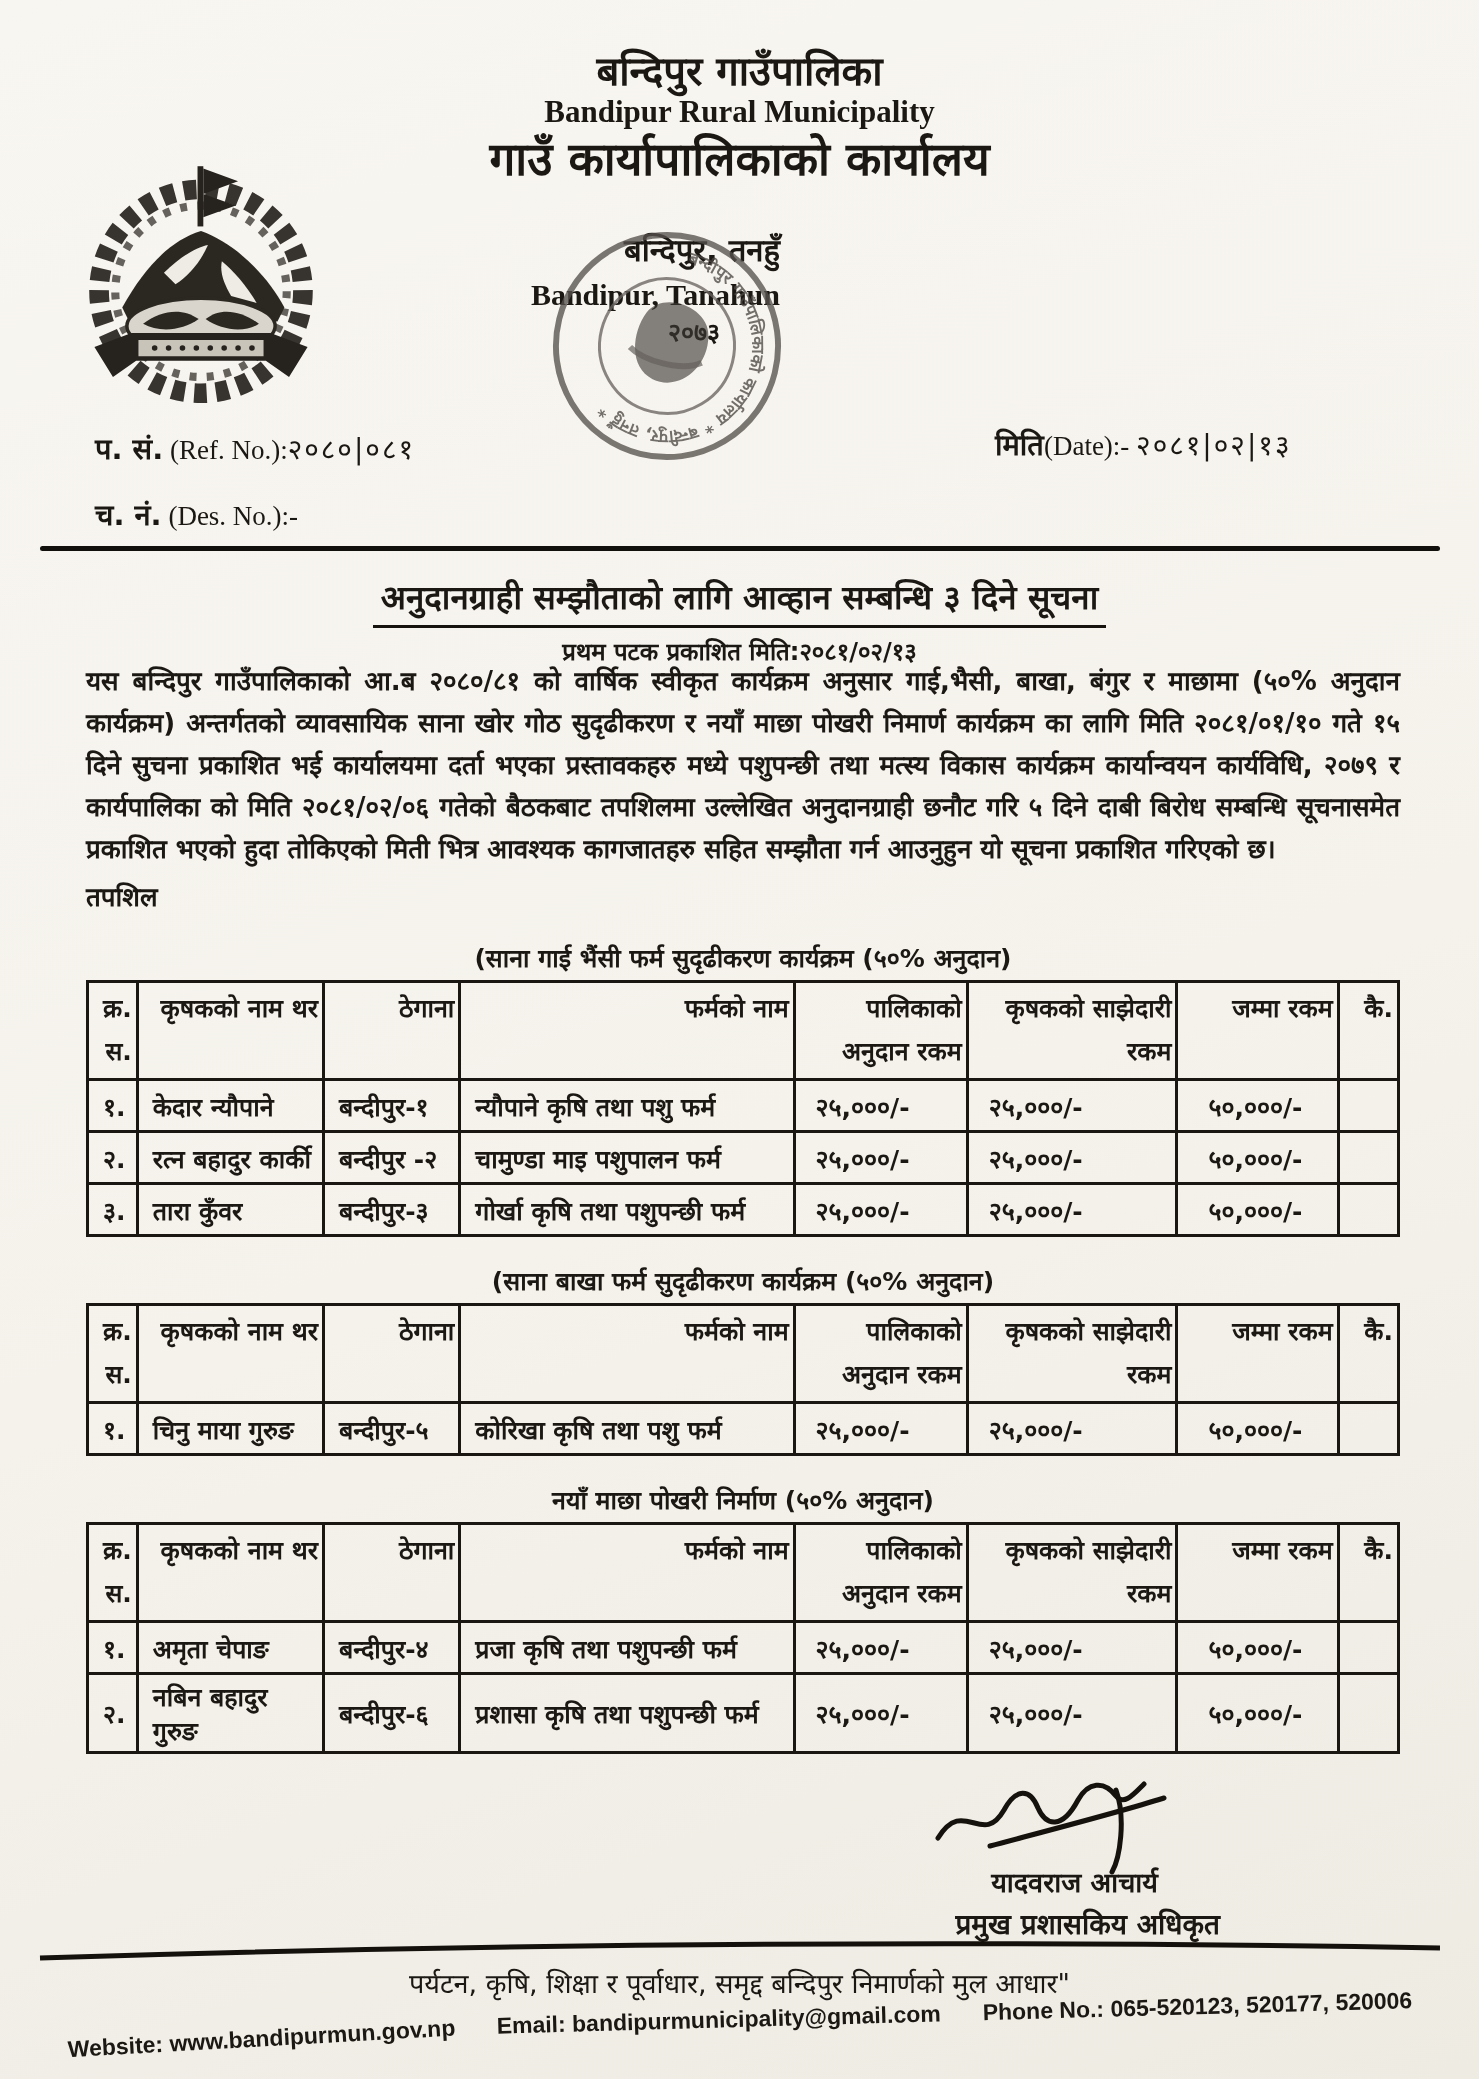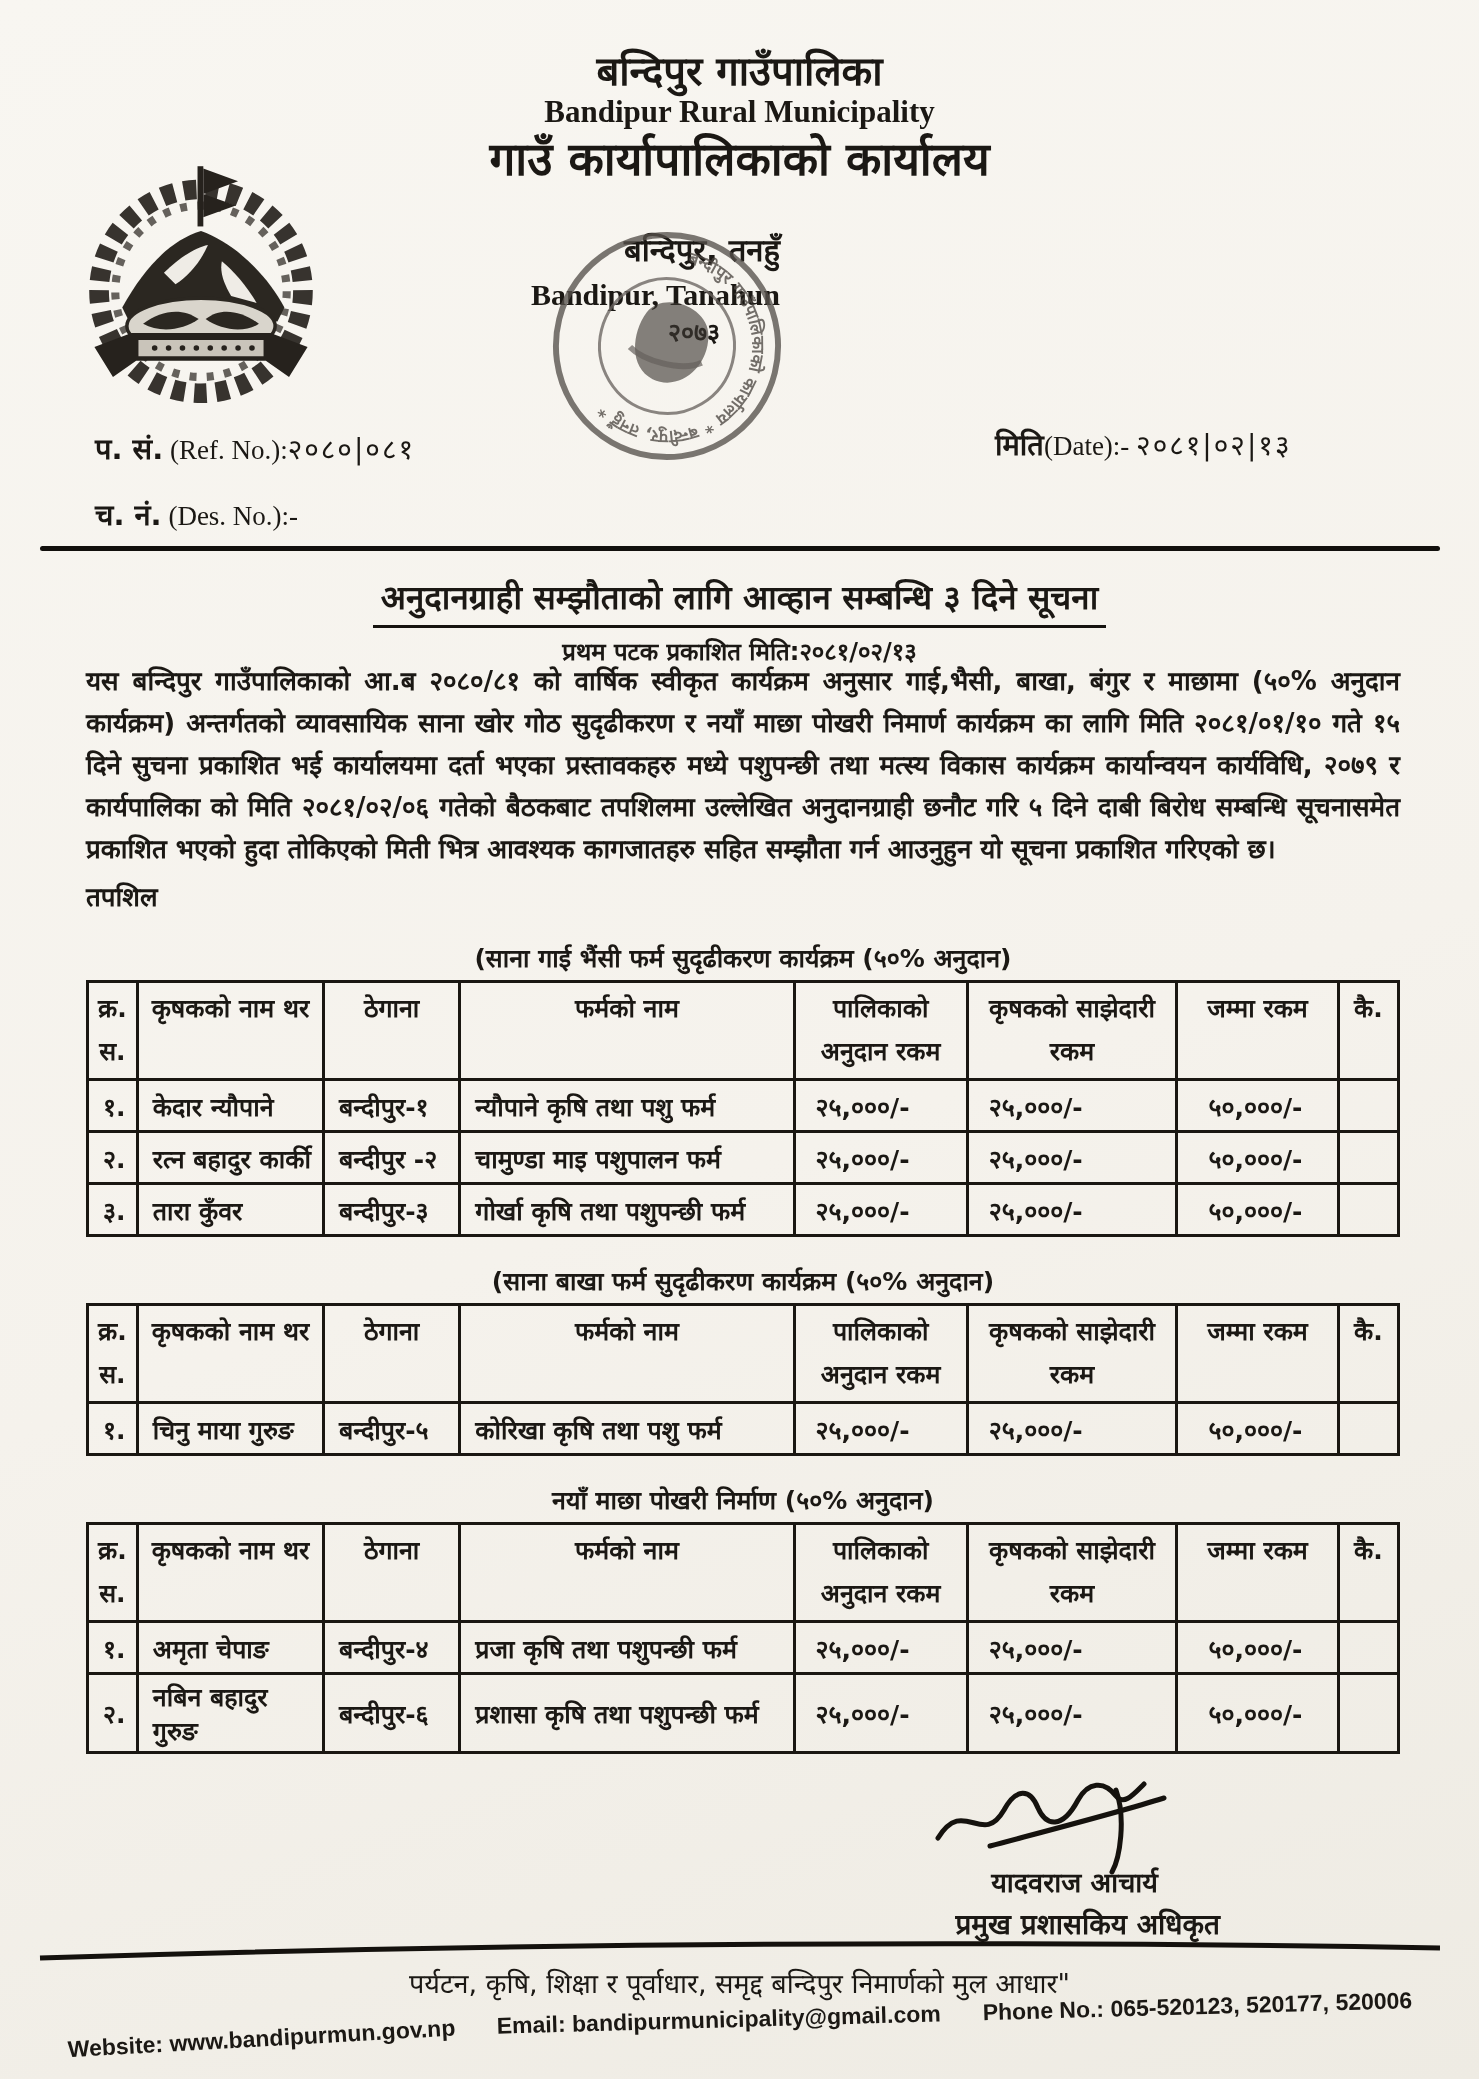--- a/index.html
+++ b/index.html
@@ -48,21 +48,21 @@
 
   .flowcol { top:660px; left:86px; width:1314px; }
   .bodytext { font-size:26px; font-weight:600; line-height:42px; text-align:justify; }
   .tapasil { font-size:26px; font-weight:600; margin-top:8px; }
 
   .tbl-title { text-align:center; font-size:25px; font-weight:700; margin-top:26px; }
   .t1 { margin-top:6px; }
 
   table.gtable { width:100%; border-collapse:collapse; table-layout:fixed; }
   .gtable th, .gtable td { border:3px solid #1a1712; }
-  .gtable th { font-size:25px; font-weight:700; vertical-align:top; text-align:center;
+  .gtable th { font-size:25px; font-weight:700; vertical-align:top; text-align:right;
     white-space:pre-line; line-height:1.7; padding:5px 4px; }
   .gtable td { font-size:25px; font-weight:600; height:52px; vertical-align:middle;
     text-align:left; padding:4px 6px 4px 14px; }
   .gtable td:nth-child(5), .gtable td:nth-child(6) { padding-left:20px; }
   .gtable td:nth-child(7) { padding-left:30px; }
 
   
   .sigblock { margin-top:6px; text-align:right; padding-right:210px; }
   .sig-svg { width:310px; height:115px; margin-right:-40px; }
   .sig-name { font-size:27px; font-weight:600; margin-top:-16px; margin-right:32px; }

